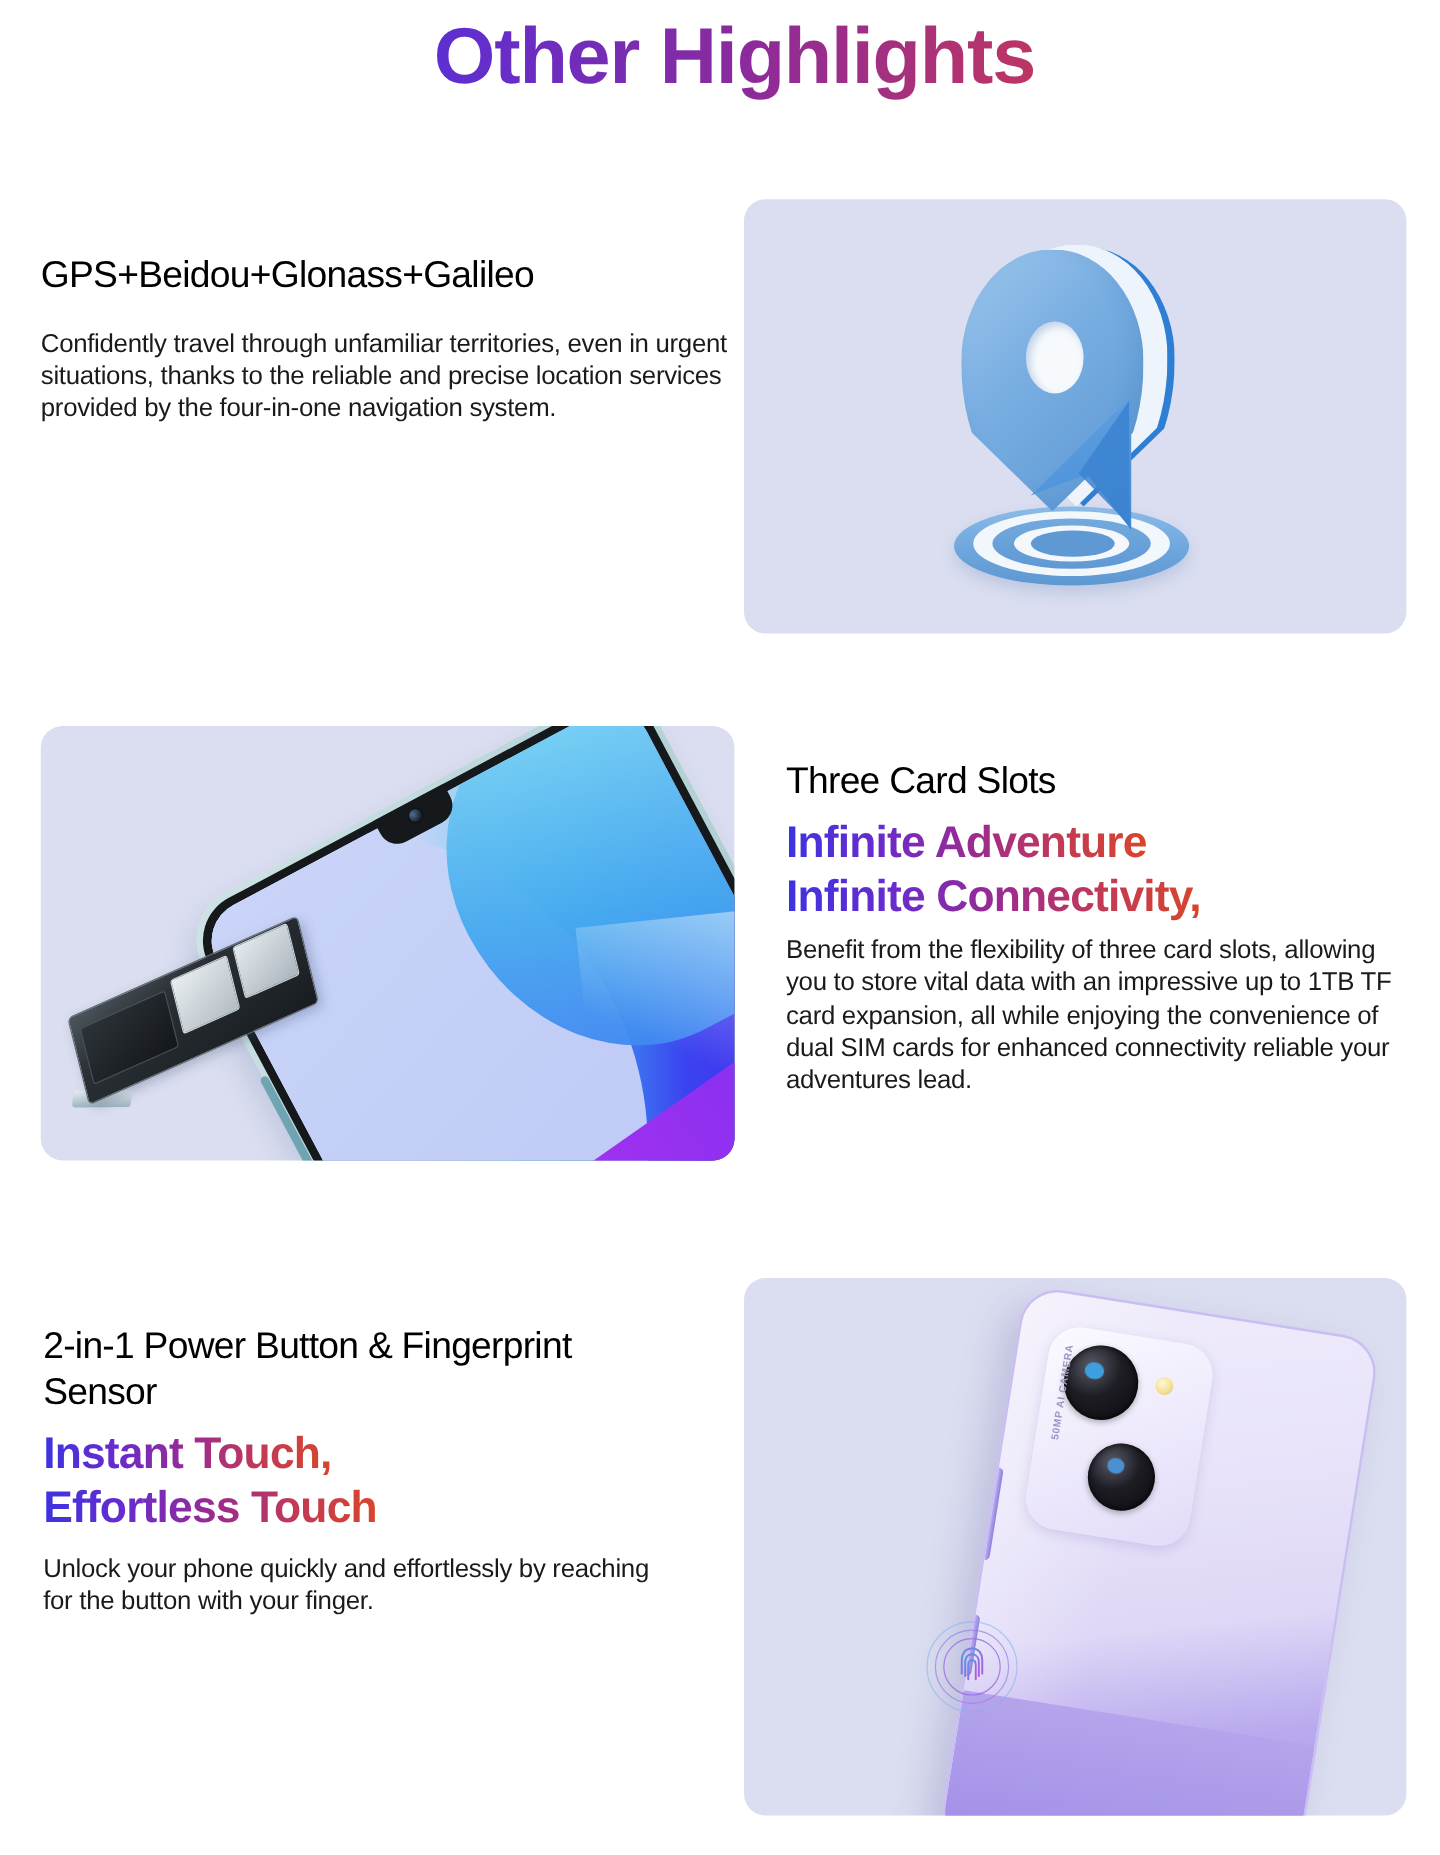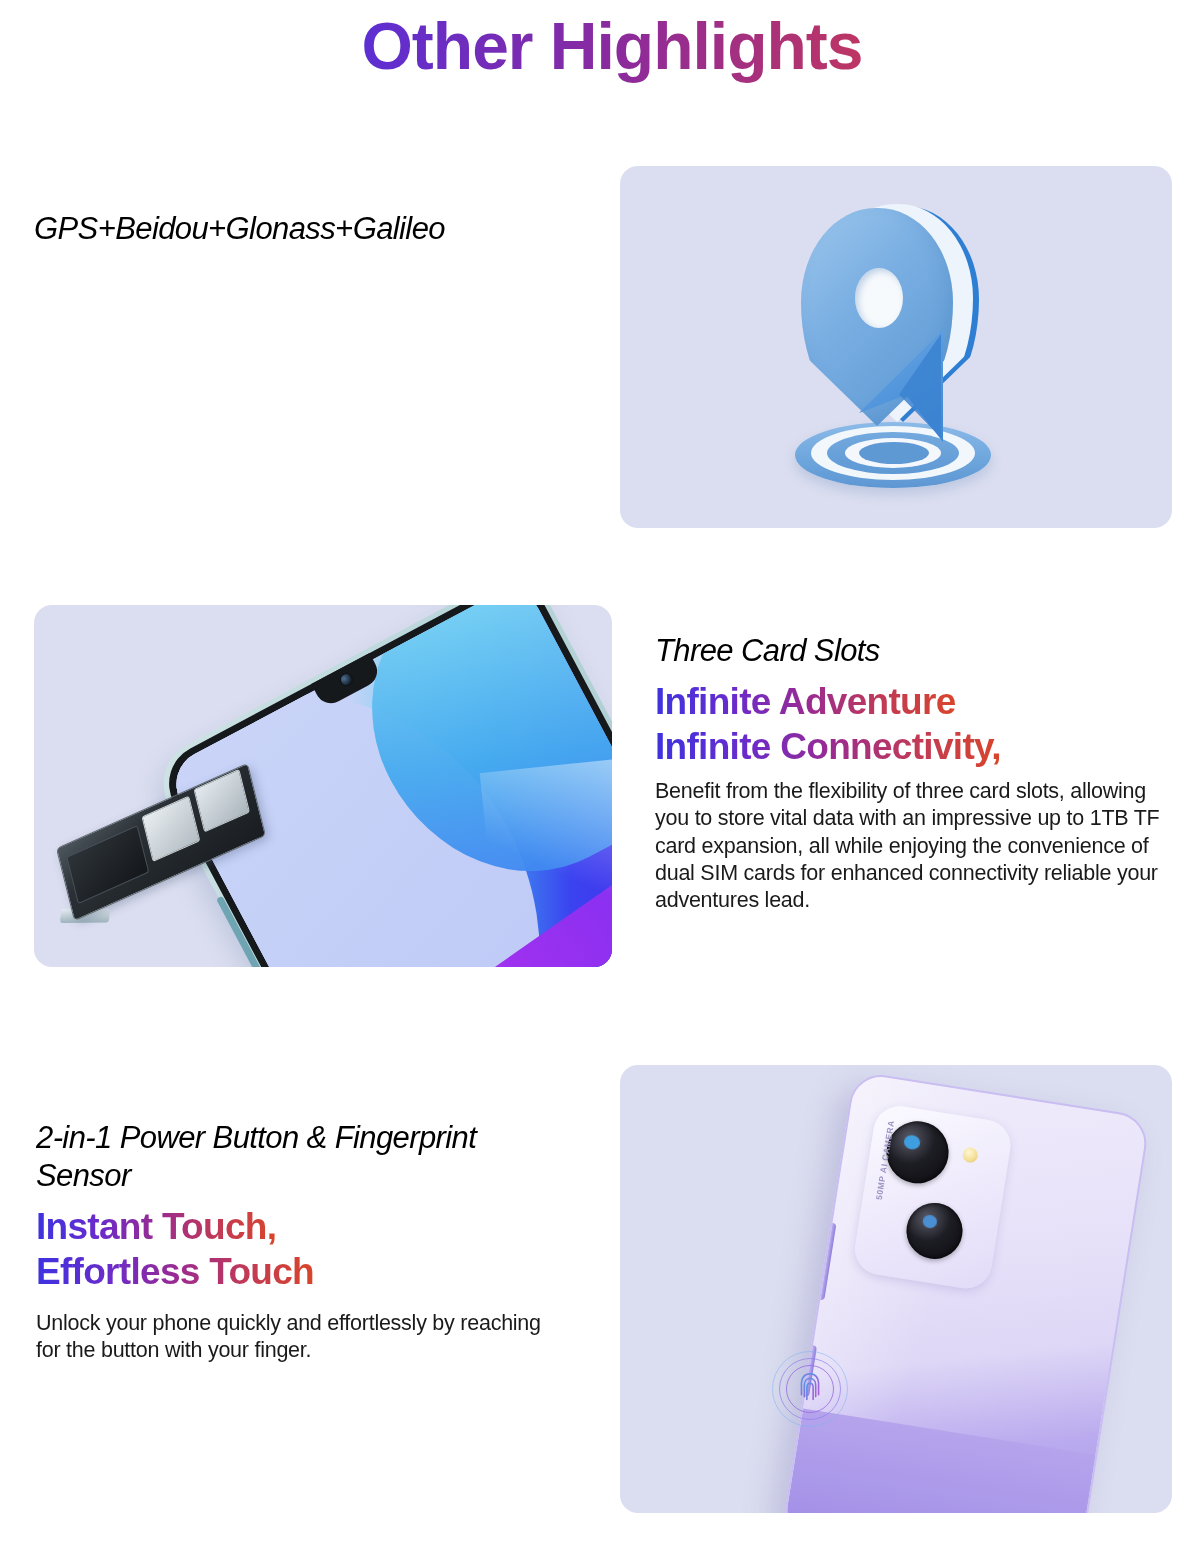--- a/index.html
+++ b/index.html
@@ -31,21 +31,20 @@
     white-space: nowrap;
   }
 
   
   .eyebrow {
     font-size: 31px;
     color: #000000;
     letter-spacing: -0.6px;
     line-height: 1.22;
     white-space: nowrap;
-    font-style: italic;
   }
   .eyebrow.wrap { white-space: normal; }
 
   .gradline {
     font-size: 37px;
     font-weight: bold;
     letter-spacing: -0.7px;
     line-height: 1.22;
     white-space: nowrap;
     background: linear-gradient(90deg, #3d33e0 0%, #6a2bcc 26%, #9c2b8e 52%, #c23a55 76%, #d9452a 100%);
@@ -356,21 +355,21 @@
   .fp-ring.r3 { inset: 14px; border: 1.6px solid #9a6fe0; opacity: .85; }
   .fp-core {
     position: absolute; inset: 19px;
     display: flex; align-items: center; justify-content: center;
   }
   .fp-core svg { width: 100%; height: 100%; }
 
   
   #txt-gps  { position: absolute; left: 34px; top: 210px; width: 580px; }
   #txt-sim  { position: absolute; left: 655px; top: 632px; width: 520px; }
-  #txt-fp   { position: absolute; left: 36px; top: 1103px; width: 520px; margin-top: 16px; }
+  #txt-fp   { position: absolute; left: 36px; top: 1103px; width: 520px; }
 
   .sp-1 { height: 16px; }
   .sp-2 { height: 9px; }
 </style>
 </head>
 <body>
 
 <div class="page-title">Other Highlights</div>
 
 <div class="panel" id="panel-gps">
@@ -386,20 +385,21 @@
     <div class="pin-hole"></div>
     <div class="pin-arrow"></div>
     <div class="pin-arrow-dark"></div>
   </div>
 </div>
 
 <div id="txt-gps">
   <div class="eyebrow">GPS+Beidou+Glonass+Galileo</div>
   <div class="sp-2"></div>
   <div class="sp-1"></div>
+  <div class="body-text">Confidently travel through unfamiliar territories, even in urgent situations, thanks to the reliable and precise location services provided by the four-in-one navigation system.</div>
 </div>
 
 <div class="panel" id="panel-sim">
   <div class="phone-sim">
     <div class="phone-sim-bezel">
       <div class="phone-sim-screen">
         <div class="wp-a"></div>
         <div class="wp-b"></div>
         <div class="wp-c"></div>
         <div class="wp-d"></div>

